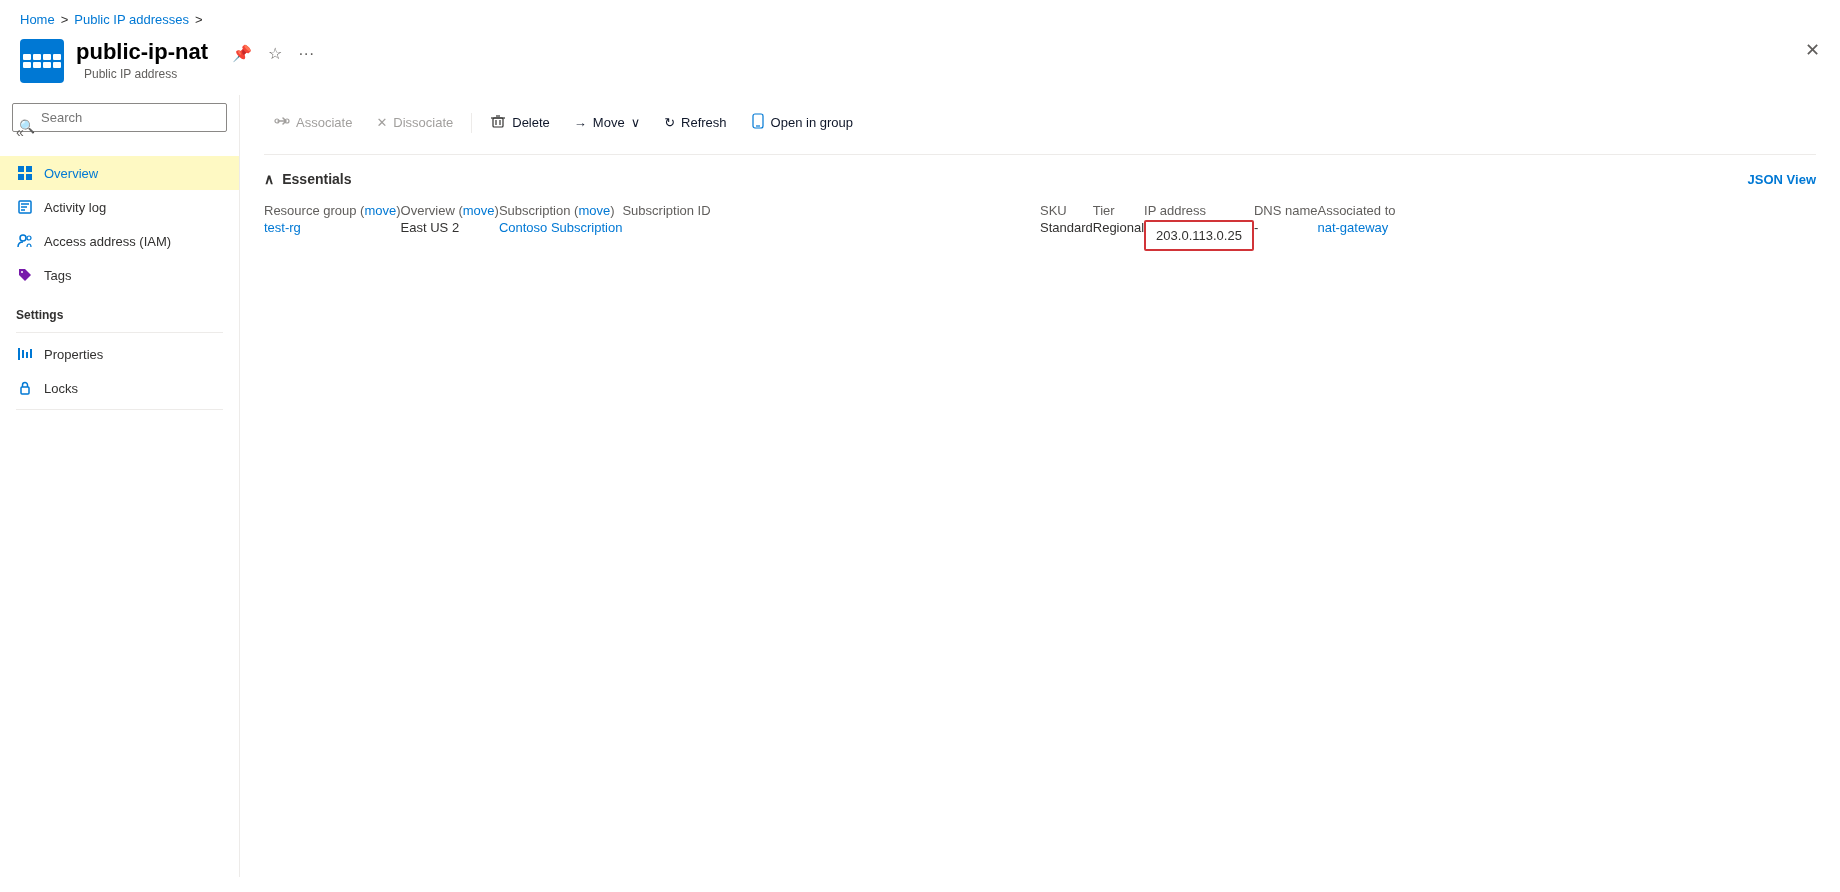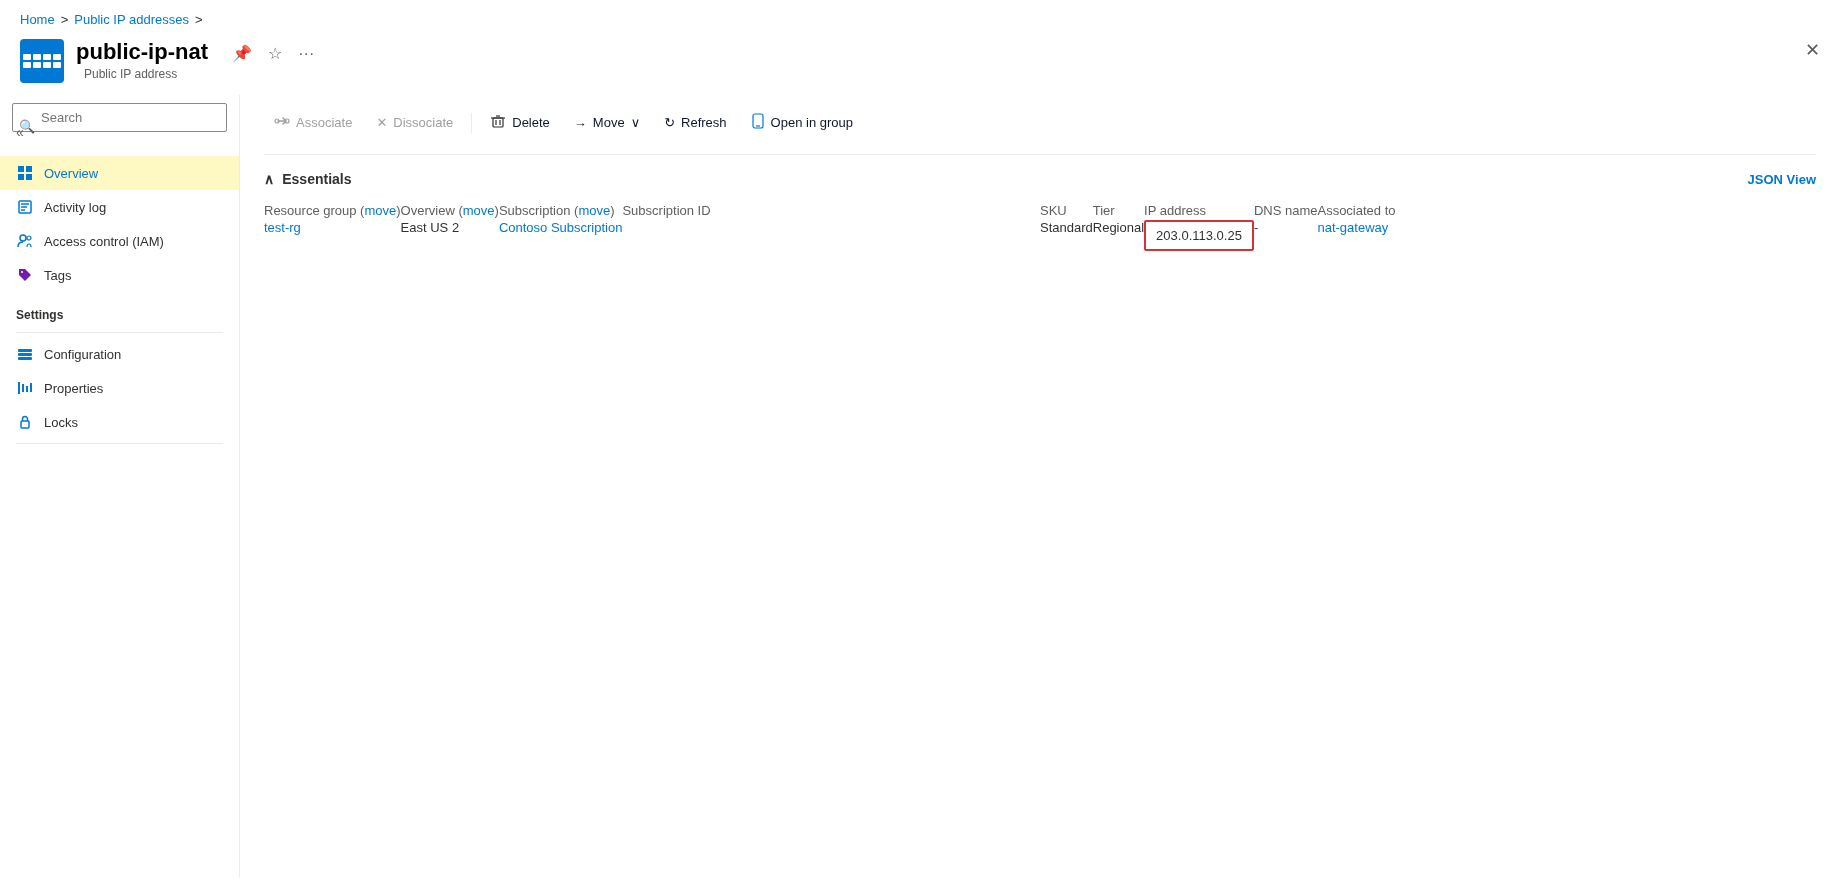--- a/index.html
+++ b/index.html
@@ -129,46 +129,36 @@
 
     <div class="nav-item">
       <span class="nav-icon">
         <svg width="16" height="16" viewBox="0 0 16 16" fill="none">
             <circle cx="6" cy="5" r="3" stroke="#0078d4" stroke-width="1.5"></circle>
             <path d="M1 14c0-3 2-5 5-5" stroke="#0078d4" stroke-width="1.5"></path>
             <circle cx="12" cy="5" r="2" stroke="#0078d4" stroke-width="1.2"></circle>
             <path d="M10 14c0-2 1-3 2-3s2 1 2 3" stroke="#0078d4" stroke-width="1.2"></path>
           </svg>
       </span>
-      <span>Access control (IAM)</span>
+      <span>Access address (IAM)</span>
     </div>
 
     <div class="nav-item">
       <span class="nav-icon">
         <svg width="16" height="16" viewBox="0 0 16 16" fill="none">
             <path d="M2 2h6l6 6-6 6-6-6V2z" fill="#7719AA"></path>
             <circle cx="5" cy="5" r="1" fill="white"></circle>
           </svg>
       </span>
       <span>Tags</span>
     </div>
 
     <div class="nav-section-title">Settings</div>
     <hr class="nav-section-divider">
 
-    <div class="nav-item">
-      <span class="nav-icon">
-        <svg width="16" height="16" viewBox="0 0 16 16" fill="none">
-            <rect x="1" y="3" width="14" height="3" rx="1" fill="#0078d4"></rect>
-            <rect x="1" y="7" width="14" height="3" rx="1" fill="#0078d4"></rect>
-            <rect x="1" y="11" width="14" height="3" rx="1" fill="#0078d4"></rect>
-          </svg>
-      </span>
-      <span>Configuration</span>
-    </div>
 
     <div class="nav-item">
       <span class="nav-icon">
         <svg width="16" height="16" viewBox="0 0 16 16" fill="none">
             <rect x="1" y="2" width="2" height="12" fill="#0078d4"></rect>
             <rect x="5" y="4" width="2" height="8" fill="#0078d4"></rect>
             <rect x="9" y="6" width="2" height="6" fill="#0078d4"></rect>
             <rect x="13" y="3" width="2" height="9" fill="#0078d4"></rect>
           </svg>
       </span>

